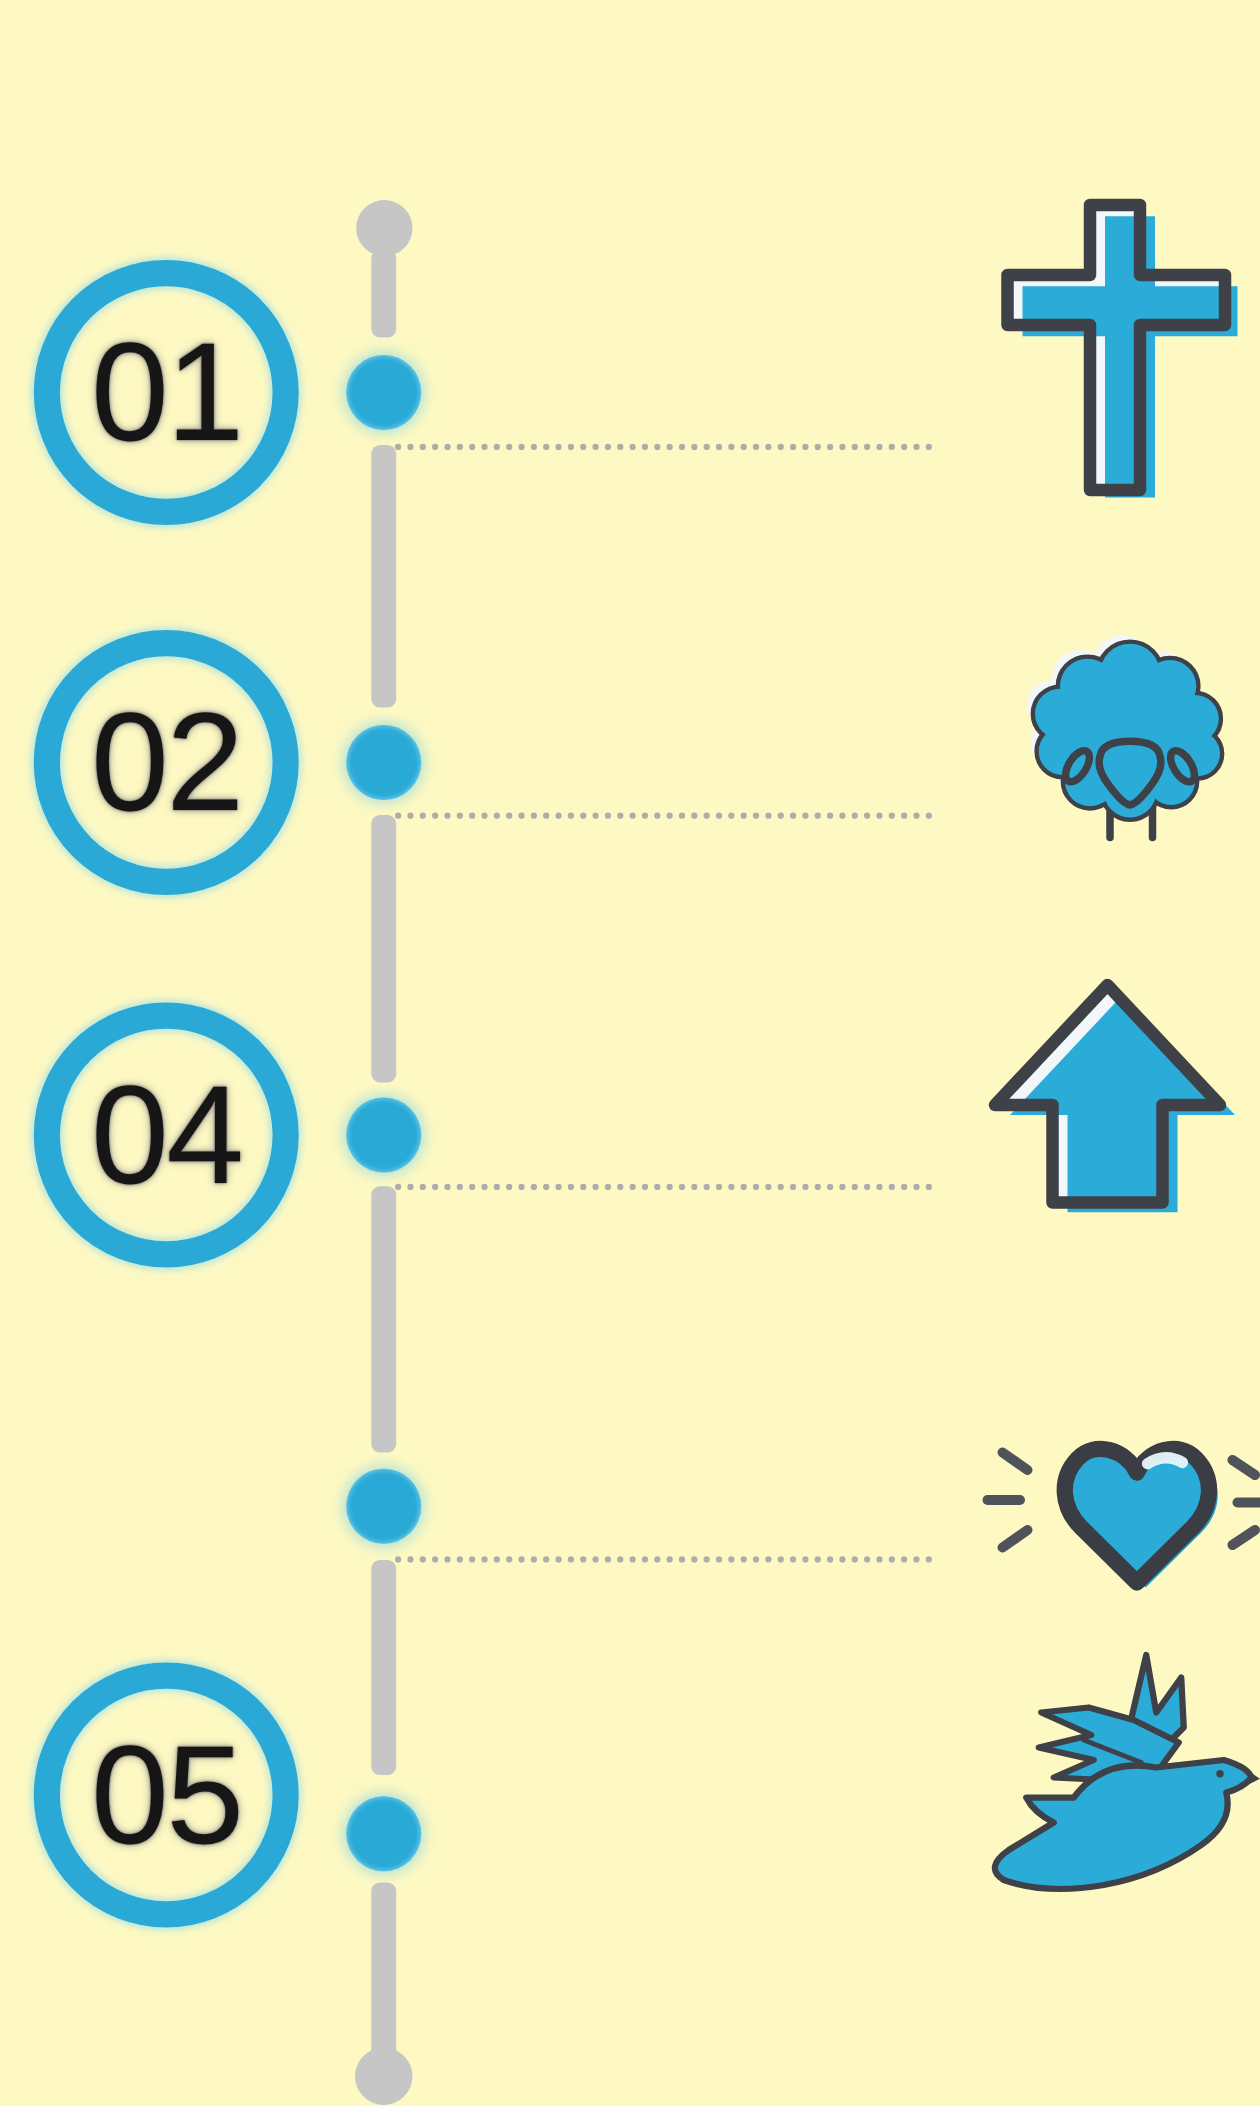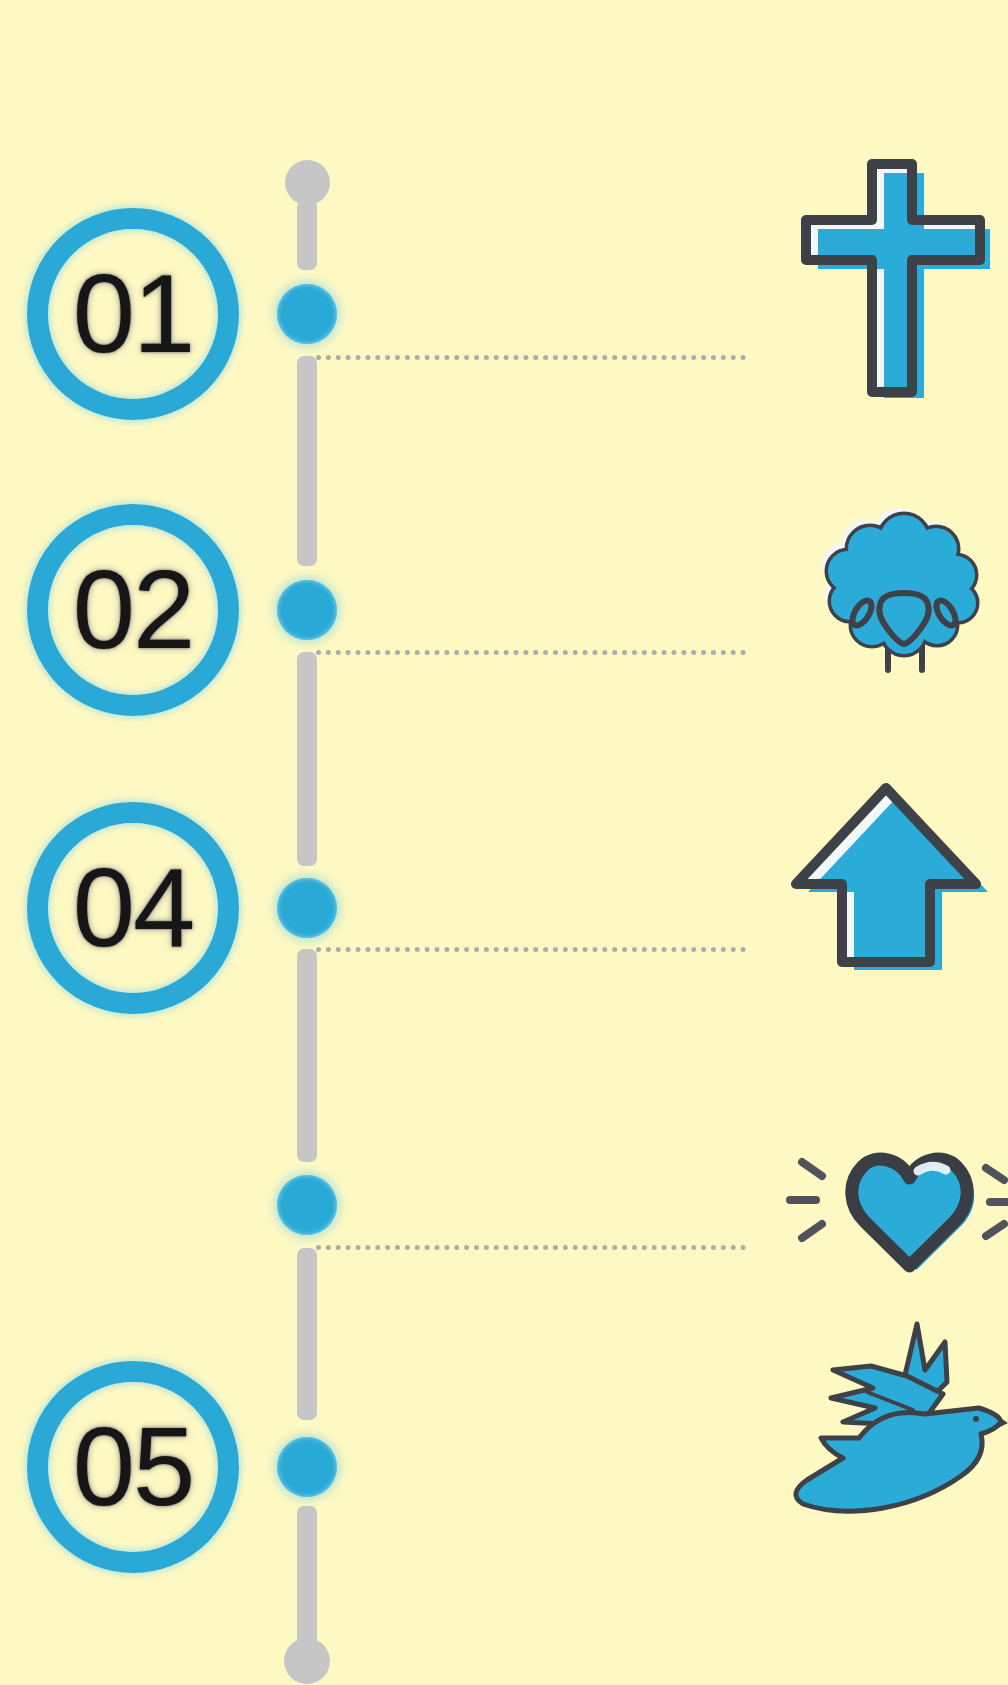--- a/index.html
+++ b/index.html
@@ -12,21 +12,21 @@
     position:absolute;left:27px;width:212px;height:212px;border-radius:50%;
     border:21px solid #2AA9D6;box-sizing:border-box;
     box-shadow:0 0 6px 2px rgba(120,212,240,.55), inset 0 0 6px 2px rgba(120,212,240,.55);
     display:flex;align-items:center;justify-content:center;
   }
   .step-number{
     color:#161616;font-size:112px;line-height:1;letter-spacing:-2px;font-weight:500;
     text-shadow:0 0 7px rgba(150,150,150,.95),0 0 2px rgba(40,40,40,1);
     user-select:none;
   }
-  .c1{top:208px}.c2{top:504px}.c3{top:802px}.c4{top:1099px}.c5{top:1361px}
+  .c1{top:208px}.c2{top:504px}.c3{top:802px}.c4{top:1099px}.c5{top:1330px}
   
   .tl-seg{position:absolute;left:297px;width:20px;background:#C6C6C6;border-radius:7px;}
   .s1{top:200px;height:70px}
   .s2{top:356px;height:210px}
   .s3{top:652px;height:214px}
   .s4{top:949px;height:213px}
   .s5{top:1248px;height:172px}
   .s6{top:1506px;height:144px}
   .tl-cap{position:absolute;background:#C6C6C6;border-radius:50%;}
   .cap-top{left:285px;top:160px;width:45px;height:45px;}

